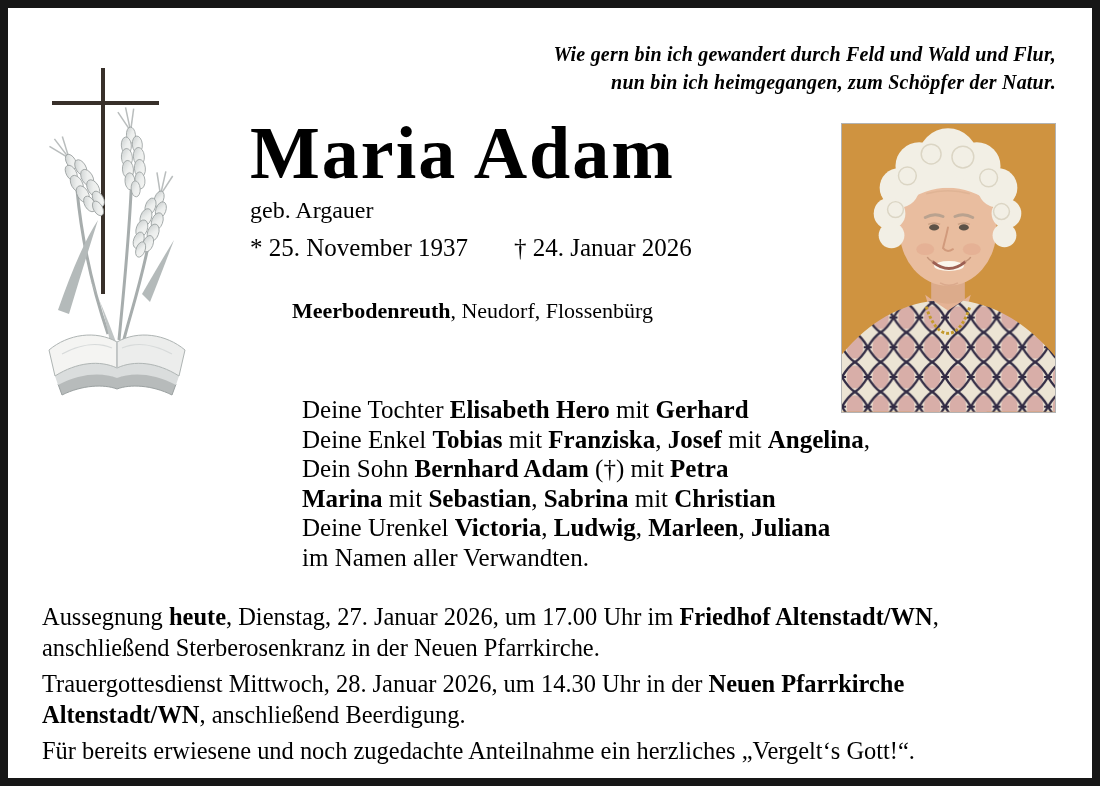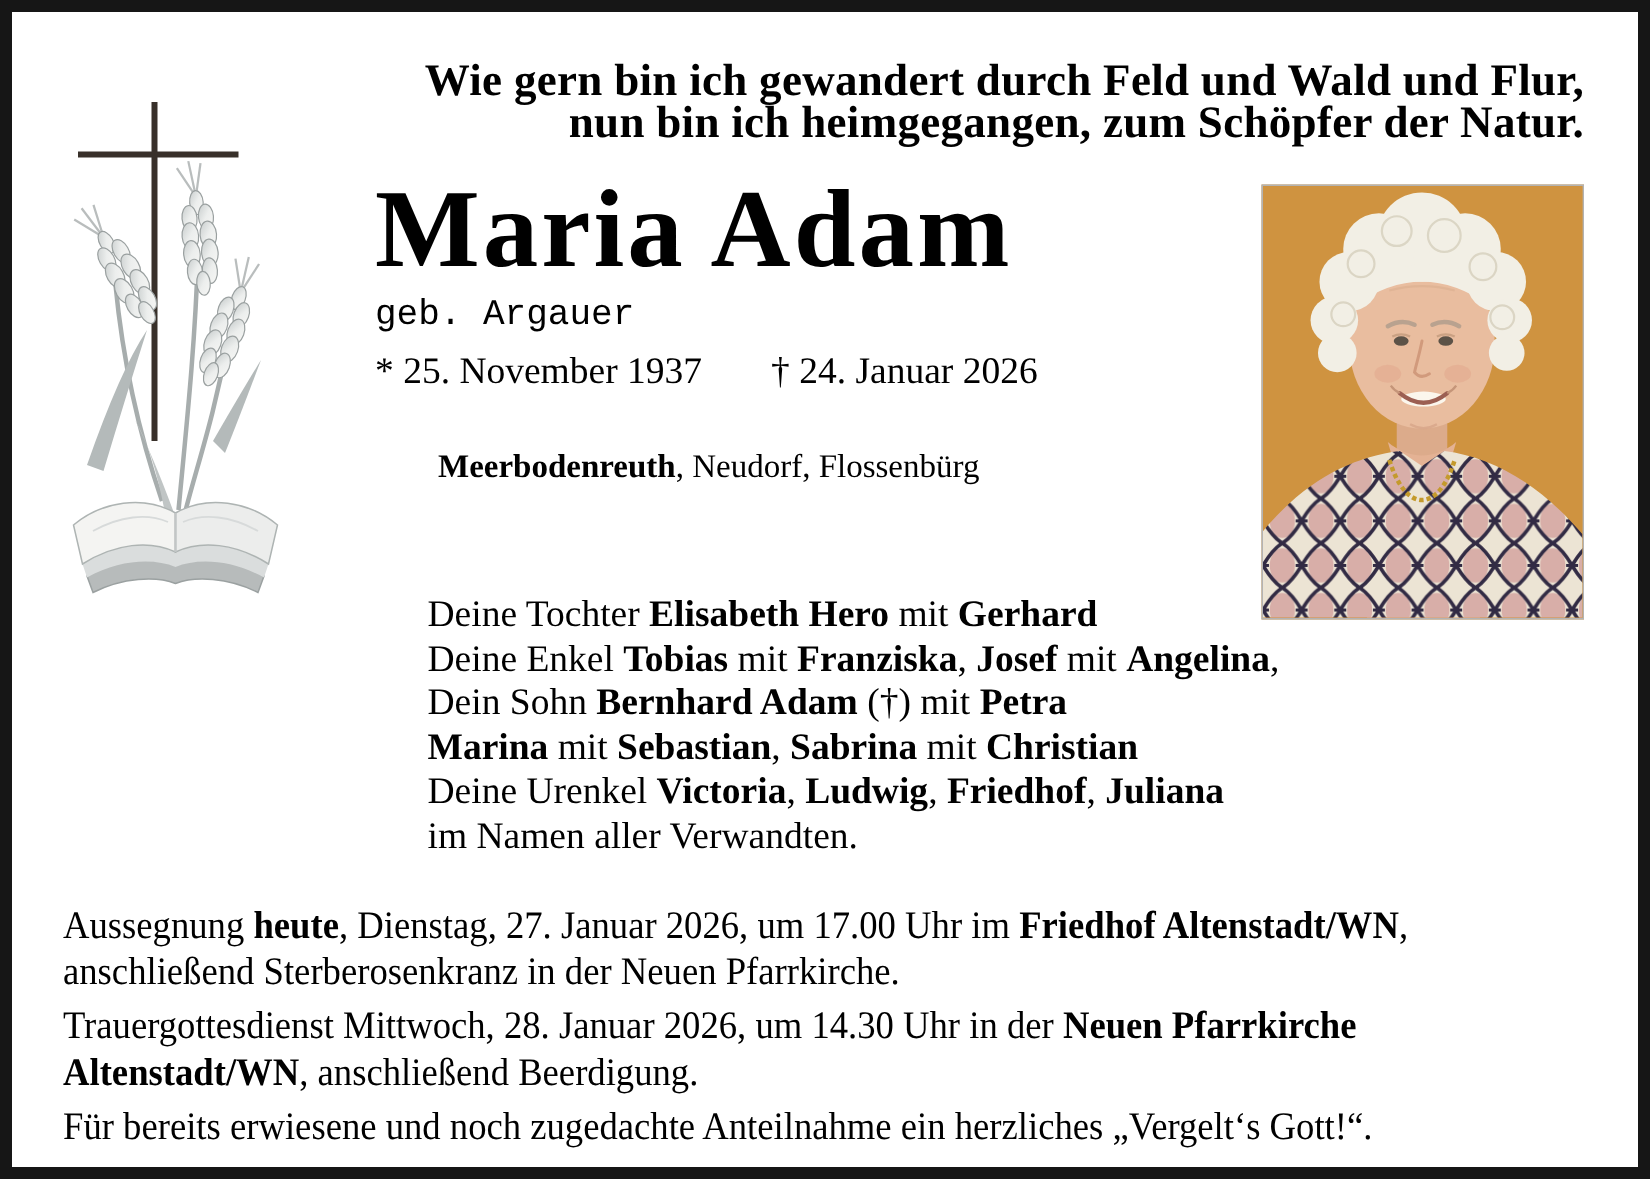--- a/index.html
+++ b/index.html
@@ -4,35 +4,35 @@
 <style>
   html,body{margin:0;padding:0;background:#ffffff;}
   .card{
     position:relative;width:1100px;height:786px;background:#ffffff;
     font-family:"Liberation Serif", serif;color:#000;overflow:hidden;
   }
   .frame{position:absolute;inset:0;border:8px solid #161616;pointer-events:none;z-index:50;}
 
   .quote{
     position:absolute;top:40px;right:44px;text-align:right;
-    font-weight:bold;font-size:30px;line-height:28px;letter-spacing:.2px;
+    font-style:italic;font-weight:bold;font-size:20px;line-height:28px;letter-spacing:.2px;
   }
 
   .art{position:absolute;left:22px;top:42px;width:225px;height:360px;}
   .art svg{display:block;width:100%;height:100%;}
 
   .header{position:absolute;left:250px;top:116px;width:470px;text-align:left;}
   .name{font-size:74px;font-weight:bold;line-height:74px;margin:0;letter-spacing:2px;}
-  .maiden{font-size:24px;margin-top:7px;font-family:Liberation Mono, monospace;}
+  .maiden{font-size:24px;margin-top:7px;}
   .dates{font-size:25px;margin-top:10px;}
   .dates .born{margin-right:46px;margin-top:44px;}
 
   .residence{position:absolute;left:292px;top:298px;font-size:22px;}
   .intro{position:absolute;left:292px;top:363px;font-size:25px;}
-  .family{position:absolute;left:285px;top:395px;font-size:25px;line-height:29.5px;}
+  .family{position:absolute;left:302px;top:395px;font-size:25px;line-height:29.5px;}
   .family .fline{white-space:nowrap;}
 
   .photo{
     position:absolute;left:841px;top:123px;width:215px;height:290px;
     border:1.5px solid #b3b3b3;box-sizing:border-box;background:#cf9340;
   }
   .photo svg{display:block;width:100%;height:100%;}
 
   .ann{position:absolute;left:42px;top:601px;font-size:26px;line-height:31px;width:1030px;}
   .ann .line{white-space:nowrap;transform:scaleX(0.94);transform-origin:0 50%;}
@@ -114,21 +114,21 @@
     </div>
   </div>
 
   <div class="residence"><b>Meerbodenreuth</b><span>, Neudorf, Flossenbürg</span></div>
 
   <div class="family">
     <div class="fline"><span>Deine Tochter </span><b>Elisabeth Hero</b><span> mit </span><b>Gerhard</b></div>
     <div class="fline"><span>Deine Enkel </span><b>Tobias</b><span> mit </span><b>Franziska</b><span>, </span><b>Josef</b><span> mit </span><b>Angelina</b><span>,</span></div>
     <div class="fline"><span>Dein Sohn </span><b>Bernhard Adam</b><span> (†) mit </span><b>Petra</b></div>
     <div class="fline"><b>Marina</b><span> mit </span><b>Sebastian</b><span>, </span><b>Sabrina</b><span> mit </span><b>Christian</b></div>
-    <div class="fline"><span>Deine Urenkel </span><b>Victoria</b><span>, </span><b>Ludwig</b><span>, </span><b>Friedhof</b><span>, </span><b>Juliana</b></div>
+    <div class="fline"><span>Deine Urenkel </span><b>Victoria</b><span>, </span><b>Ludwig</b><span>, </span><b>Marleen</b><span>, </span><b>Juliana</b></div>
     <div class="fline"><span>im Namen aller Verwandten.</span></div>
   </div>
 
   <div class="photo">
     <svg viewBox="0 0 215 290" xmlns="http://www.w3.org/2000/svg">
       <defs>
         <pattern id="blousePat" width="26" height="30" patternUnits="userSpaceOnUse">
           <rect width="26" height="30" fill="#ece4d4"></rect>
           <ellipse cx="13" cy="15" rx="8.5" ry="11.5" fill="#d8aea8"></ellipse>
           <path d="M0,15 Q6.5,4 13,0 M13,0 Q19.5,4 26,15 M26,15 Q19.5,26 13,30 M13,30 Q6.5,26 0,15" stroke="#322b44" stroke-width="2.4" fill="none"></path>

